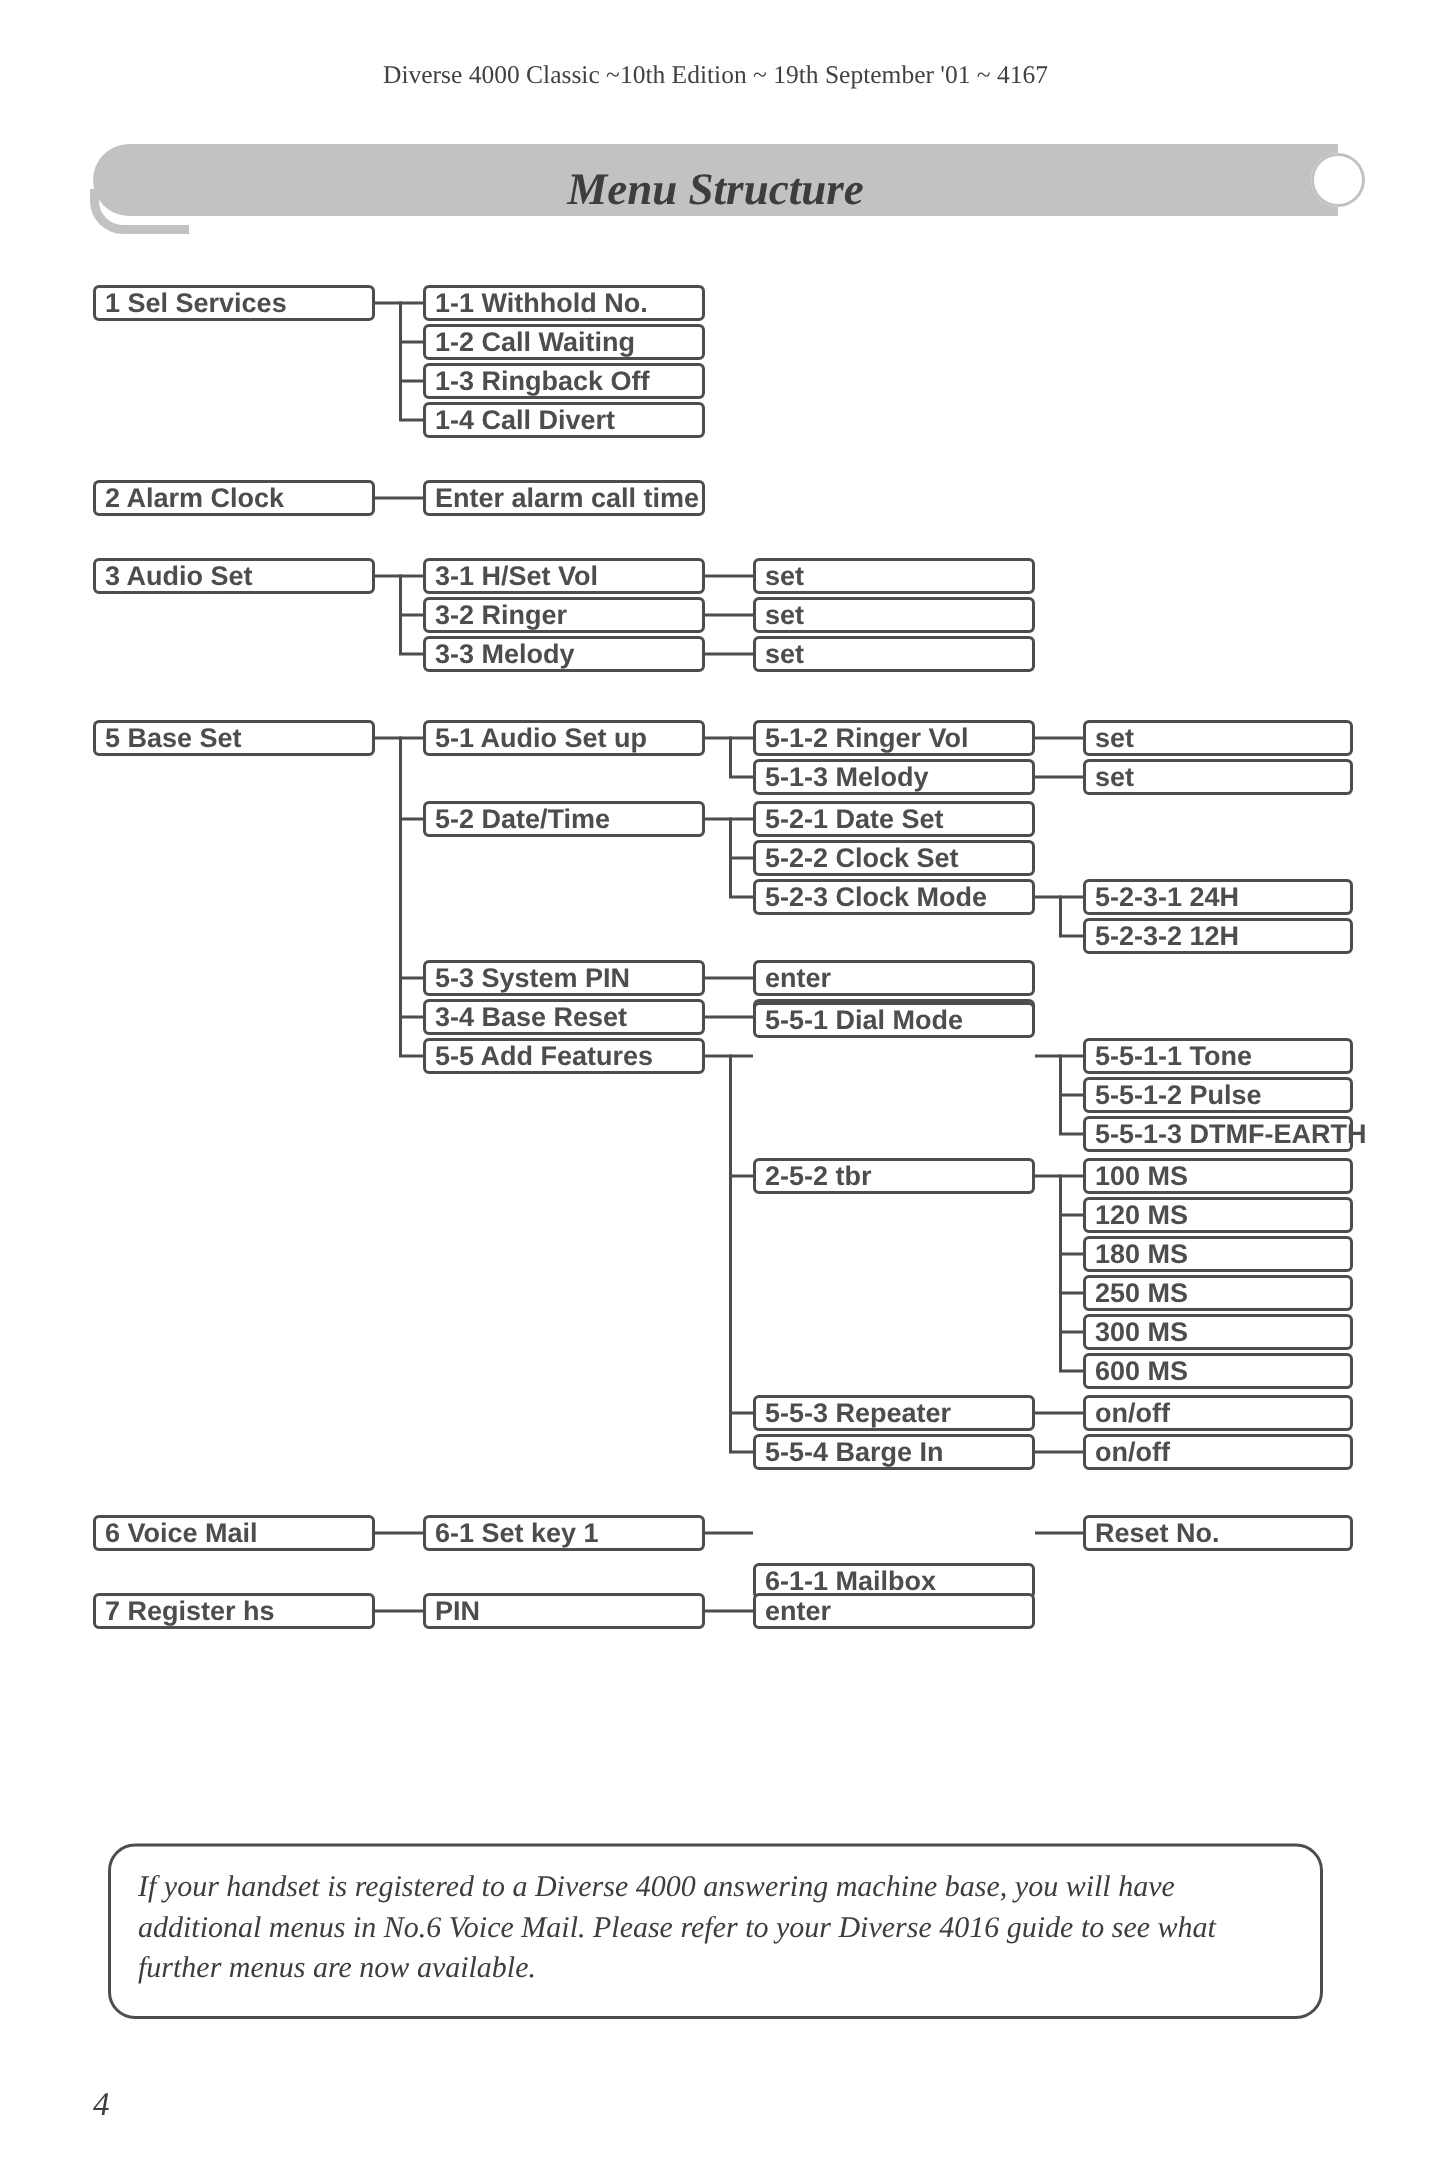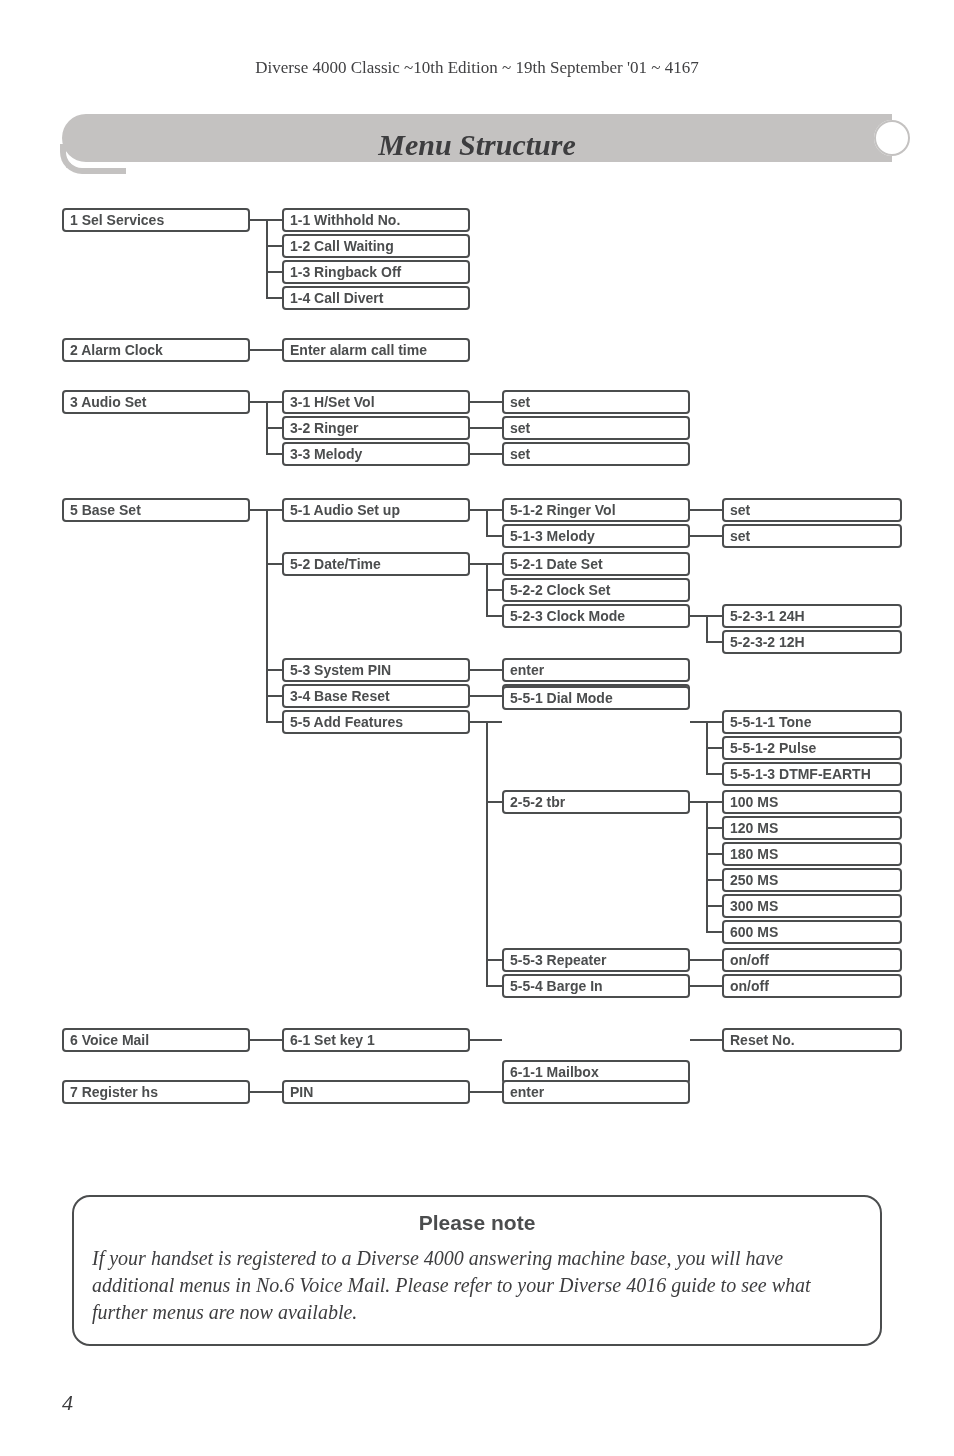--- a/index.html
+++ b/index.html
@@ -9,21 +9,21 @@
     font-family: Georgia, "Times New Roman", serif;
     color: #2f3133;
     width: 954px;
     height: 1456px;
     position: relative;
     background: #fff;
   }
   .header-line {
     text-align: center;
     font-size: 17px;
-    padding-top: 58px;
+    padding-top: 40px;
     color: #414143;
   }
   .title-wrap {
     margin-top: 36px;
     margin-left: 62px;
     margin-right: 62px;
     position: relative;
   }
   .title-bar {
     height: 48px;
@@ -69,21 +69,21 @@
     position: relative;
     margin-top: 46px;
     height: 1040px;
   }
 
   .node {
     position: absolute;
     border: 2px solid #4b4d4e;
     border-radius: 4px;
     font-family: Verdana, Arial, sans-serif;
-    font-size: 14px;
+    font-size: 18px;
     font-weight: bold;
     color: #4b4d4e;
     height: 24px;
     line-height: 20px;
     padding: 0 6px;
     background: #fff;
     white-space: nowrap;
   }
 
   
@@ -273,17 +273,16 @@
 
   <div class="node c1" style="top:872px">7 Register hs</div>
   <div class="node c2" style="top:872px">PIN</div>
   <div class="node c3" style="top:872px">enter</div>
   <div class="hline" style="left:250px;top:883px;width:32px"></div>
   <div class="hline" style="left:470px;top:883px;width:32px"></div>
 
 </div>
 
 <div class="note-panel">
-  <div class="note-title">Please note</div>
   <div class="note-body">If your handset is registered to a Diverse 4000 answering machine base, you will have additional menus in No.6 Voice Mail. Please refer to your Diverse 4016 guide to see what further menus are now available.</div>
 </div>
 
 <div class="page-num">4</div>
 
 </body></html>

